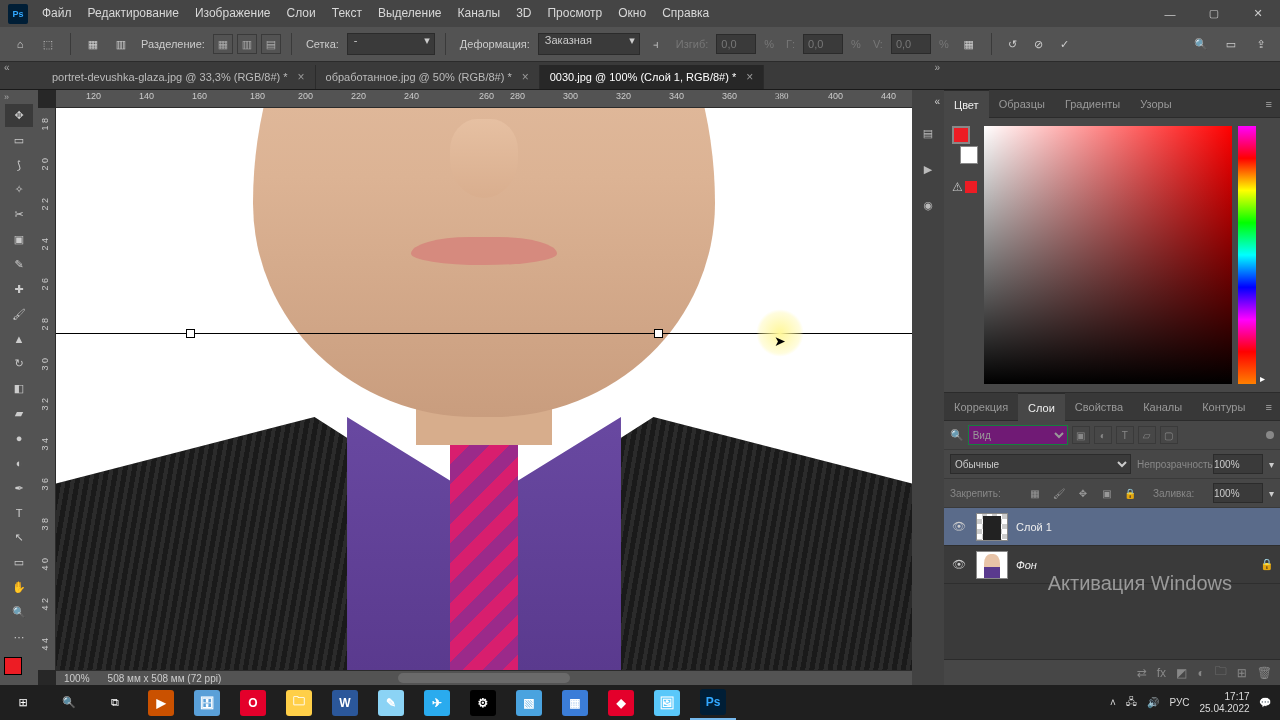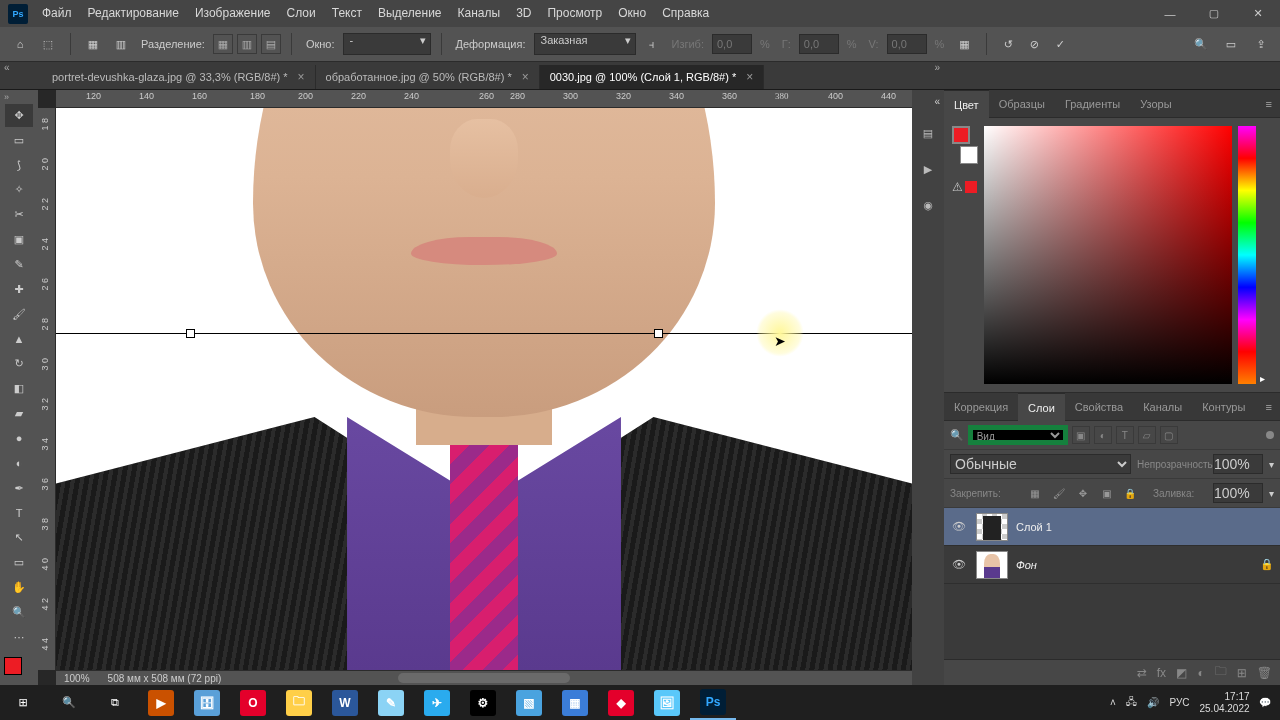--- a/index.html
+++ b/index.html
@@ -86,25 +86,25 @@
 .cswatch .bg2{width:18px;height:18px;background:#fff;border:1px solid #888;margin-left:8px;}
 .cswatch .warn{ margin-top:16px; display:flex; gap:2px; align-items:center; color:#ccc;}
 .cswatch .warn .tri{ font-size:12px;} .cswatch .warn .sq{ width:12px;height:12px;background:#ed1c24;}
 .picker { flex:1; height:258px; position:relative; background:linear-gradient(to top,#000,transparent),linear-gradient(to right,#fff,#ff0000);}
 .huebar { width:18px; height:258px; background:linear-gradient(to bottom,#ff00ff,#ff0000,#ffff00,#00ff00,#00ffff,#0000ff,#ff00ff,#ff0000,#ff8000);}
 .hue-out{ width:10px; background:#474747; position:relative;}
 .hue-out .tri2{position:absolute;bottom:0;left:-2px;color:#fff;font-size:10px;}
 
 .layers { flex:1; display:flex; flex-direction:column; border-top:1px solid #2b2b2b; }
 .lsrch { display:flex; align-items:center; padding:4px 6px; gap:4px; border-bottom:1px solid #3a3a3a;}
-.lsrch select{ background:#000000;border:5px solid #15803d;color:#999;font-size:10px;height:20px; width:100px;}
+.lsrch select{ background:#701a75;border:1px solid #15803d;color:#999;font-size:10px;height:20px; width:100px;}
 .lsrch .licon{ width:18px;height:18px; border:1px solid #3a3a3a; display:flex;align-items:center;justify-content:center;color:#888;font-size:10px;}
 .lsrch .dot{ margin-left:auto; width:8px;height:8px;border-radius:50%;background:#888;}
 .lrow{ display:flex; align-items:center; padding:4px 6px; gap:6px; border-bottom:1px solid #3a3a3a; font-size:10px; color:#ccc;}
-.lrow select,.lrow input{ background:#3a3a3a;border:1px solid #2b2b2b;color:#ccc;font-size:14px;height:20px;}
+.lrow select,.lrow input{ background:#3a3a3a;border:1px solid #2b2b2b;color:#ccc;font-size:10px;height:20px;}
 .lrow .wide{flex:1;}
 .llabel{ width:70px; color:#888;}
 .lock-row .ic{width:18px;height:18px;display:flex;align-items:center;justify-content:center;color:#999;}
 .layerlist{ flex:1; background:#3a3a3a;}
 .layer{ display:flex; align-items:center; height:38px; border-bottom:1px solid #2e2e2e; padding:0 6px; gap:8px;}
 .layer.sel{ background:#5a6b8a;}
 .layer .eye{ width:18px; text-align:center; color:#ccc;}
 .layer .thumb{ width:32px;height:28px; background:#fff; border:1px solid #888; position:relative; overflow:hidden;}
 .layer .thumb.chk{ background:repeating-conic-gradient(#ccc 0 25%,#fff 0 50%) 0 0/10px 10px;}
 .layer .thumb .mini{position:absolute;inset:2px 6px 0 6px;background:#222;}
@@ -155,21 +155,21 @@
   <div class="home-icon">⌂</div>
   <div class="icon-btn">⬚</div>
   <div class="sep"></div>
   <div class="icon-btn">▦</div>
   <div class="icon-btn">▥</div>
   <span class="lbl">Разделение:</span>
   <div class="toggle">▦</div>
   <div class="toggle">▥</div>
   <div class="toggle">▤</div>
   <div class="sep"></div>
-  <span class="lbl">Окно:</span>
+  <span class="lbl">Сетка:</span>
   <div class="sel" style="width:88px"><span>-</span> <span style="position:absolute;right:4px">▾</span></div>
   <div class="sep"></div>
   <span class="lbl">Деформация:</span>
   <div class="sel" style="width:102px"><span>Заказная</span> <span style="position:absolute;right:4px">▾</span></div>
   <div class="icon-btn">⫞</div>
   <span class="lbl" style="color:#777">Изгиб:</span>
   <span class="num">0,0</span>
     <span class="lbl" style="color:#777">%</span>
   <span class="lbl" style="color:#777">Г:</span>
   <span class="num">0,0</span>
@@ -374,20 +374,21 @@
           <span class="eye">👁</span>
           <div class="thumb">
               <div class="mini2"></div>
             </div>
           <span class="nm" style="font-style:italic">Фон</span>
           <span class="lk">🔒</span>
         </div>
       </div>
 
       <div class="wm">
+        <h3>Активация Windows</h3>
       </div>
 
       <div class="lfoot">
         <span>⇄</span>
         <span>fx</span>
         <span>◩</span>
         <span>◐</span>
         <span>🗀</span>
         <span>⊞</span>
         <span>🗑</span>

